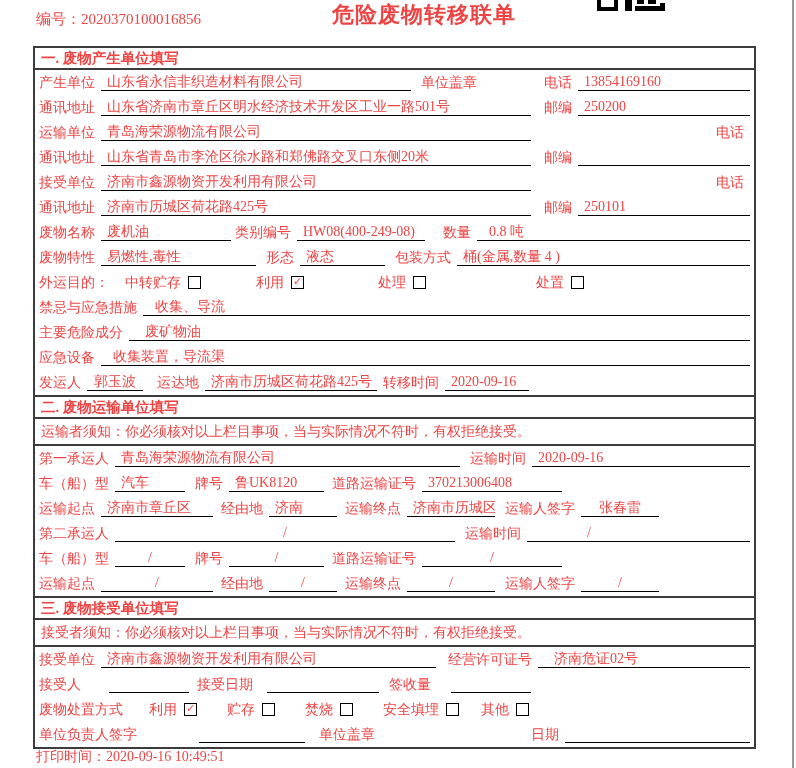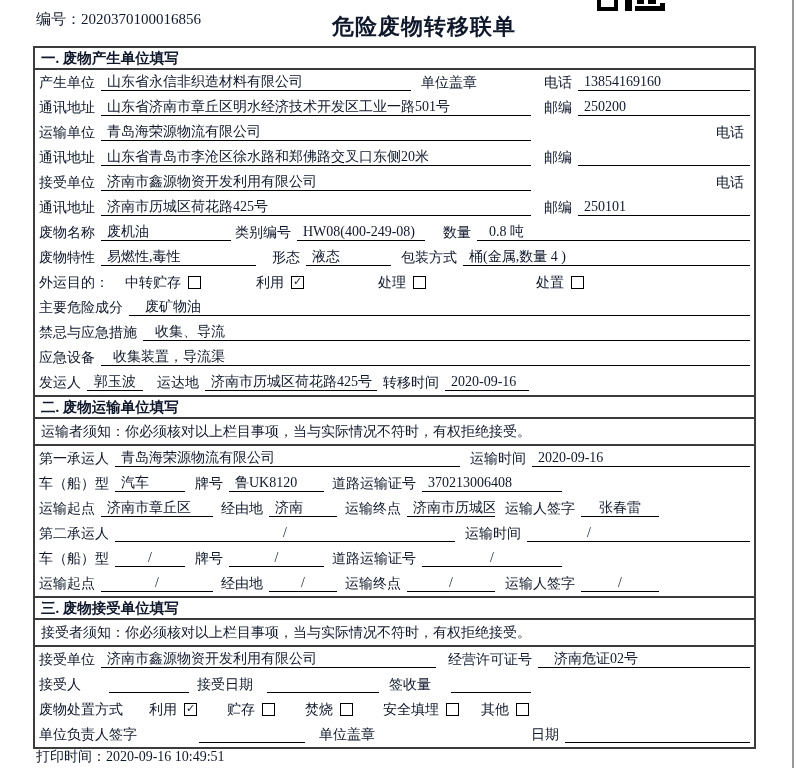--- a/index.html
+++ b/index.html
@@ -1,20 +1,20 @@
 <!DOCTYPE html>
 <html><head>
 <meta charset="utf-8">
 <style>
   html,body{margin:0;padding:0;background:#fff;}
   .page{position:relative;width:796px;height:768px;background:#fff;overflow:hidden;
-        font-family:"Liberation Serif","DejaVu Serif",serif;color:#0f172a;font-size:14px;}
+        font-family:"Liberation Serif","DejaVu Serif",serif;color:#ef4444;font-size:14px;}
   .window-edge{position:absolute;top:0;bottom:0;right:2px;width:2px;background:#9a9a9a;}
   .serial{position:absolute;left:36px;top:10px;font-size:15px;white-space:nowrap;}
-  .doc-title{position:absolute;left:332px;top:12px;margin:0;font-size:22px;font-weight:bold;letter-spacing:1px;white-space:nowrap;}
+  .doc-title{position:absolute;left:332px;top:0px;margin:0;font-size:22px;font-weight:bold;letter-spacing:1px;white-space:nowrap;}
   .qr{position:absolute;left:597px;top:0;width:75px;height:12px;}
   .qr div{position:absolute;background:#000;}
   .qr .q1{left:0;top:0;width:21px;height:11px;background:transparent;border-left:4px solid #000;border-right:4px solid #000;border-bottom:4px solid #000;box-sizing:border-box;}
   .qr .q2{left:28px;top:0;width:7px;height:11px;}
   .qr .q3{left:38px;top:6px;width:25px;height:5px;}
   .qr .q4{left:40px;top:0;width:7px;height:4px;}
   .qr .q5{left:51px;top:0;width:8px;height:4px;}
   .qr .q6{left:63px;top:3px;width:5px;height:8px;}
 
   .form{position:absolute;left:33px;top:46px;width:723px;border:2px solid #3c3c3c;box-sizing:border-box;background:#fff;}
@@ -108,21 +108,21 @@
       <span class="fill" style="width:130px">废机油</span>
       <span class="lbl" style="margin-left:4px">类别编号</span>
       <span class="fill" style="width:128px">HW08(400-249-08)</span>
       <span class="lbl" style="margin-left:18px">数量</span>
       <span class="fill grow pl12">0.8 吨</span>
     </div>
 
     <div class="row">
       <span class="lbl">废物特性</span>
       <span class="fill" style="width:155px">易燃性,毒性</span>
-      <span class="lbl" style="margin-left:16px">形态</span>
+      <span class="lbl" style="margin-left:10px">形态</span>
       <span class="fill" style="width:85px">液态</span>
       <span class="lbl" style="margin-left:10px">包装方式</span>
       <span class="fill grow">桶(金属,数量 4 )</span>
     </div>
 
     <div class="row">
       <span class="lbl">外运目的：</span>
       <span class="opt" style="margin-left:10px">
         <span class="name">中转贮存</span>
         <span class="cb"></span>
@@ -135,27 +135,27 @@
         <span class="name">处理</span>
         <span class="cb"></span>
       </span>
       <span class="opt" style="margin-left:110px">
         <span class="name">处置</span>
         <span class="cb"></span>
       </span>
     </div>
 
     <div class="row">
+      <span class="lbl">禁忌与应急措施</span>
+      <span class="fill grow pl12">收集、导流</span>
+    </div>
+
+    <div class="row">
       <span class="lbl">主要危险成分</span>
       <span class="fill grow pl16">废矿物油</span>
-    </div>
-
-    <div class="row">
-      <span class="lbl">禁忌与应急措施</span>
-      <span class="fill grow pl12">收集、导流</span>
     </div>
 
     <div class="row">
       <span class="lbl">应急设备</span>
       <span class="fill grow pl12">收集装置，导流渠</span>
     </div>
 
     <div class="row">
       <span class="lbl">发运人</span>
       <span class="fill c" style="width:56px">郭玉波</span>

